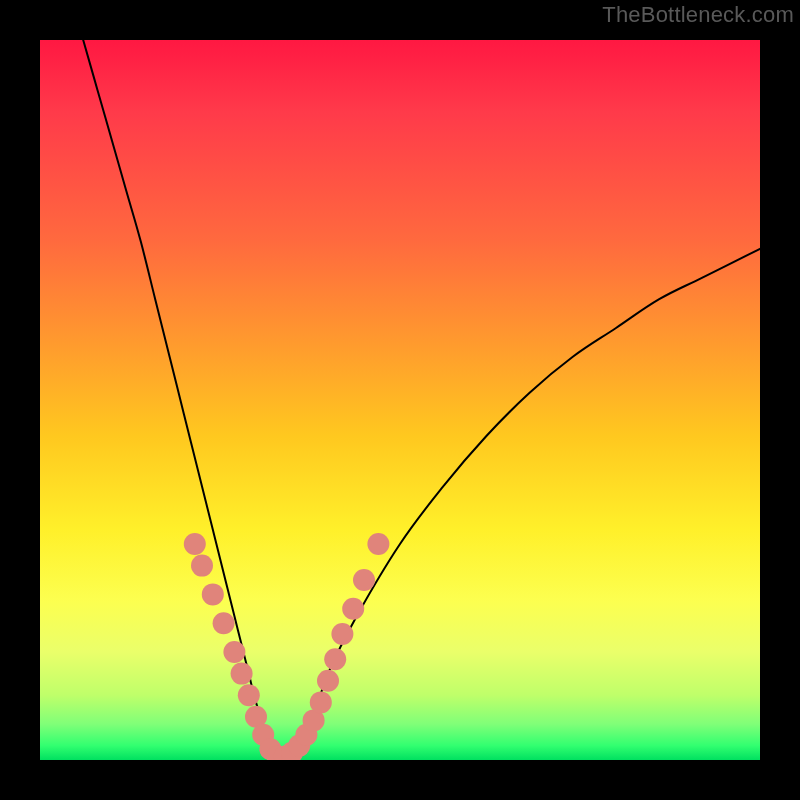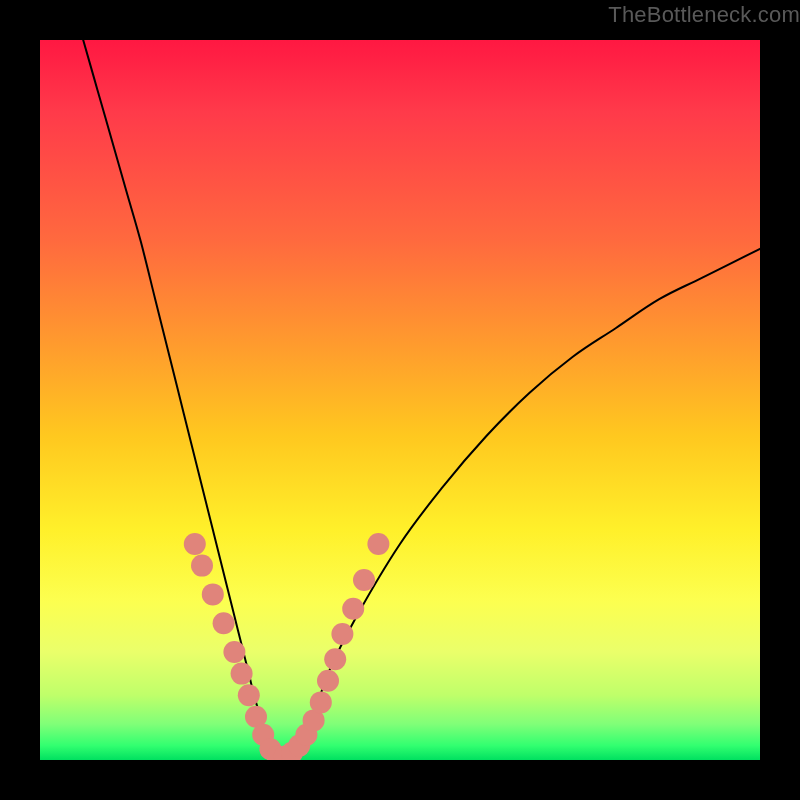--- a/index.html
+++ b/index.html
@@ -36,21 +36,21 @@
       #eaff6a 85%,
       #bfff6a 91%,
       #80ff78 95%,
       #32ff70 98%,
       #00e060 100%
     );
   }
   .attribution {
     position: absolute;
     top: 2px;
-    right: 0;
+    right: 6px;
     color: #595959;
     font-size: 22px;
     font-weight: 500;
     letter-spacing: 0.2px;
   }
   svg.overlay {
     position: absolute;
     left: 0;
     top: 0;
     width: 720px;

